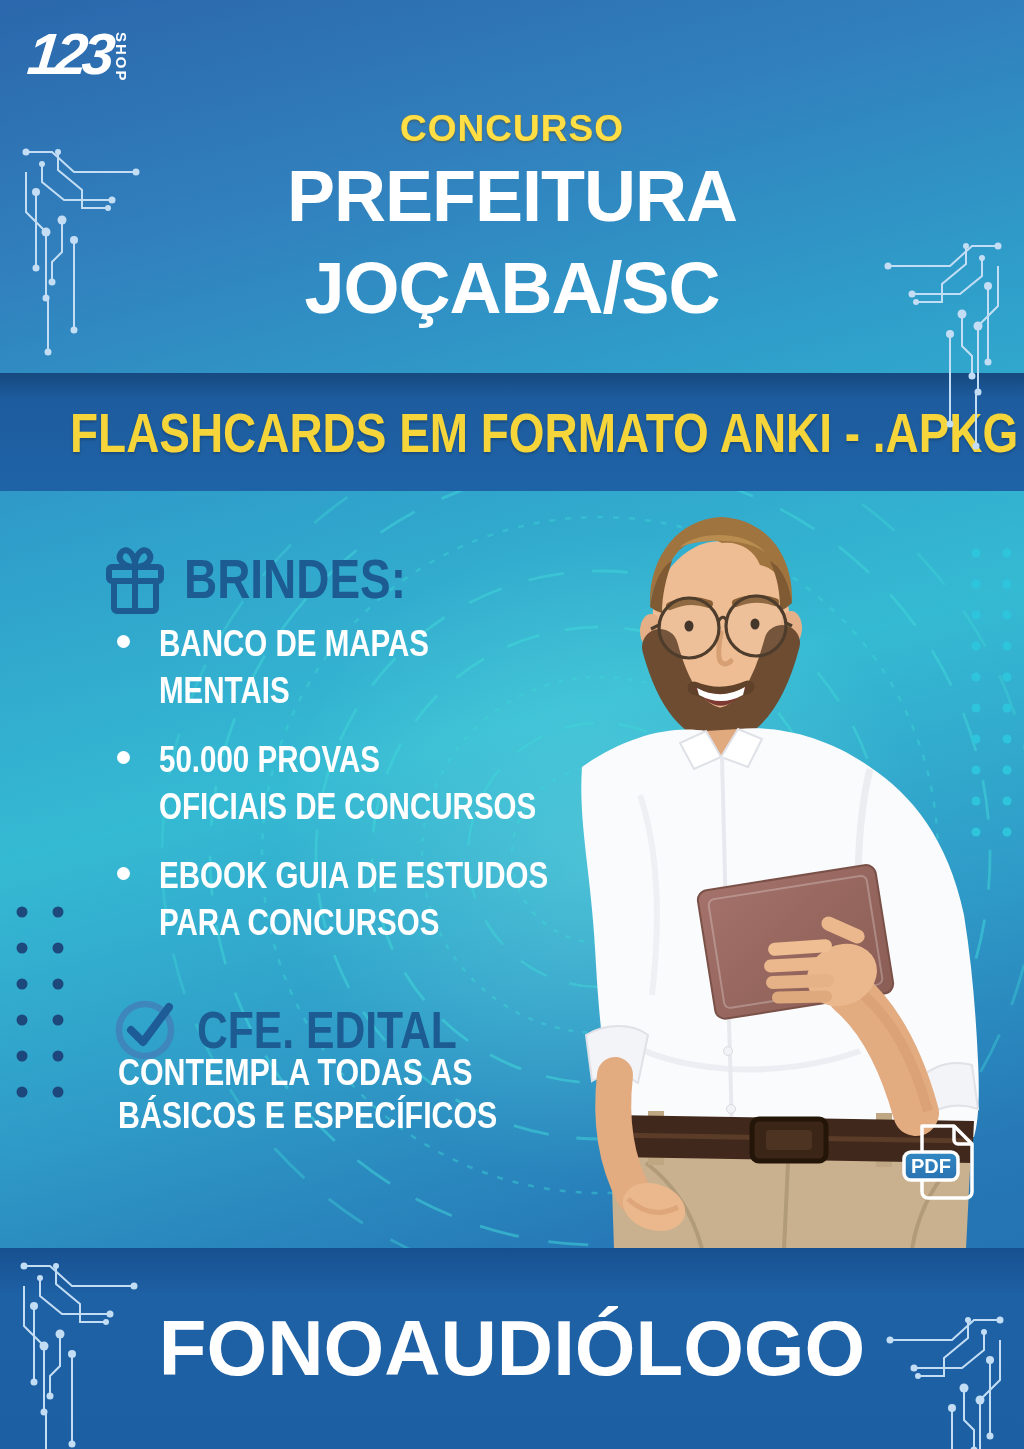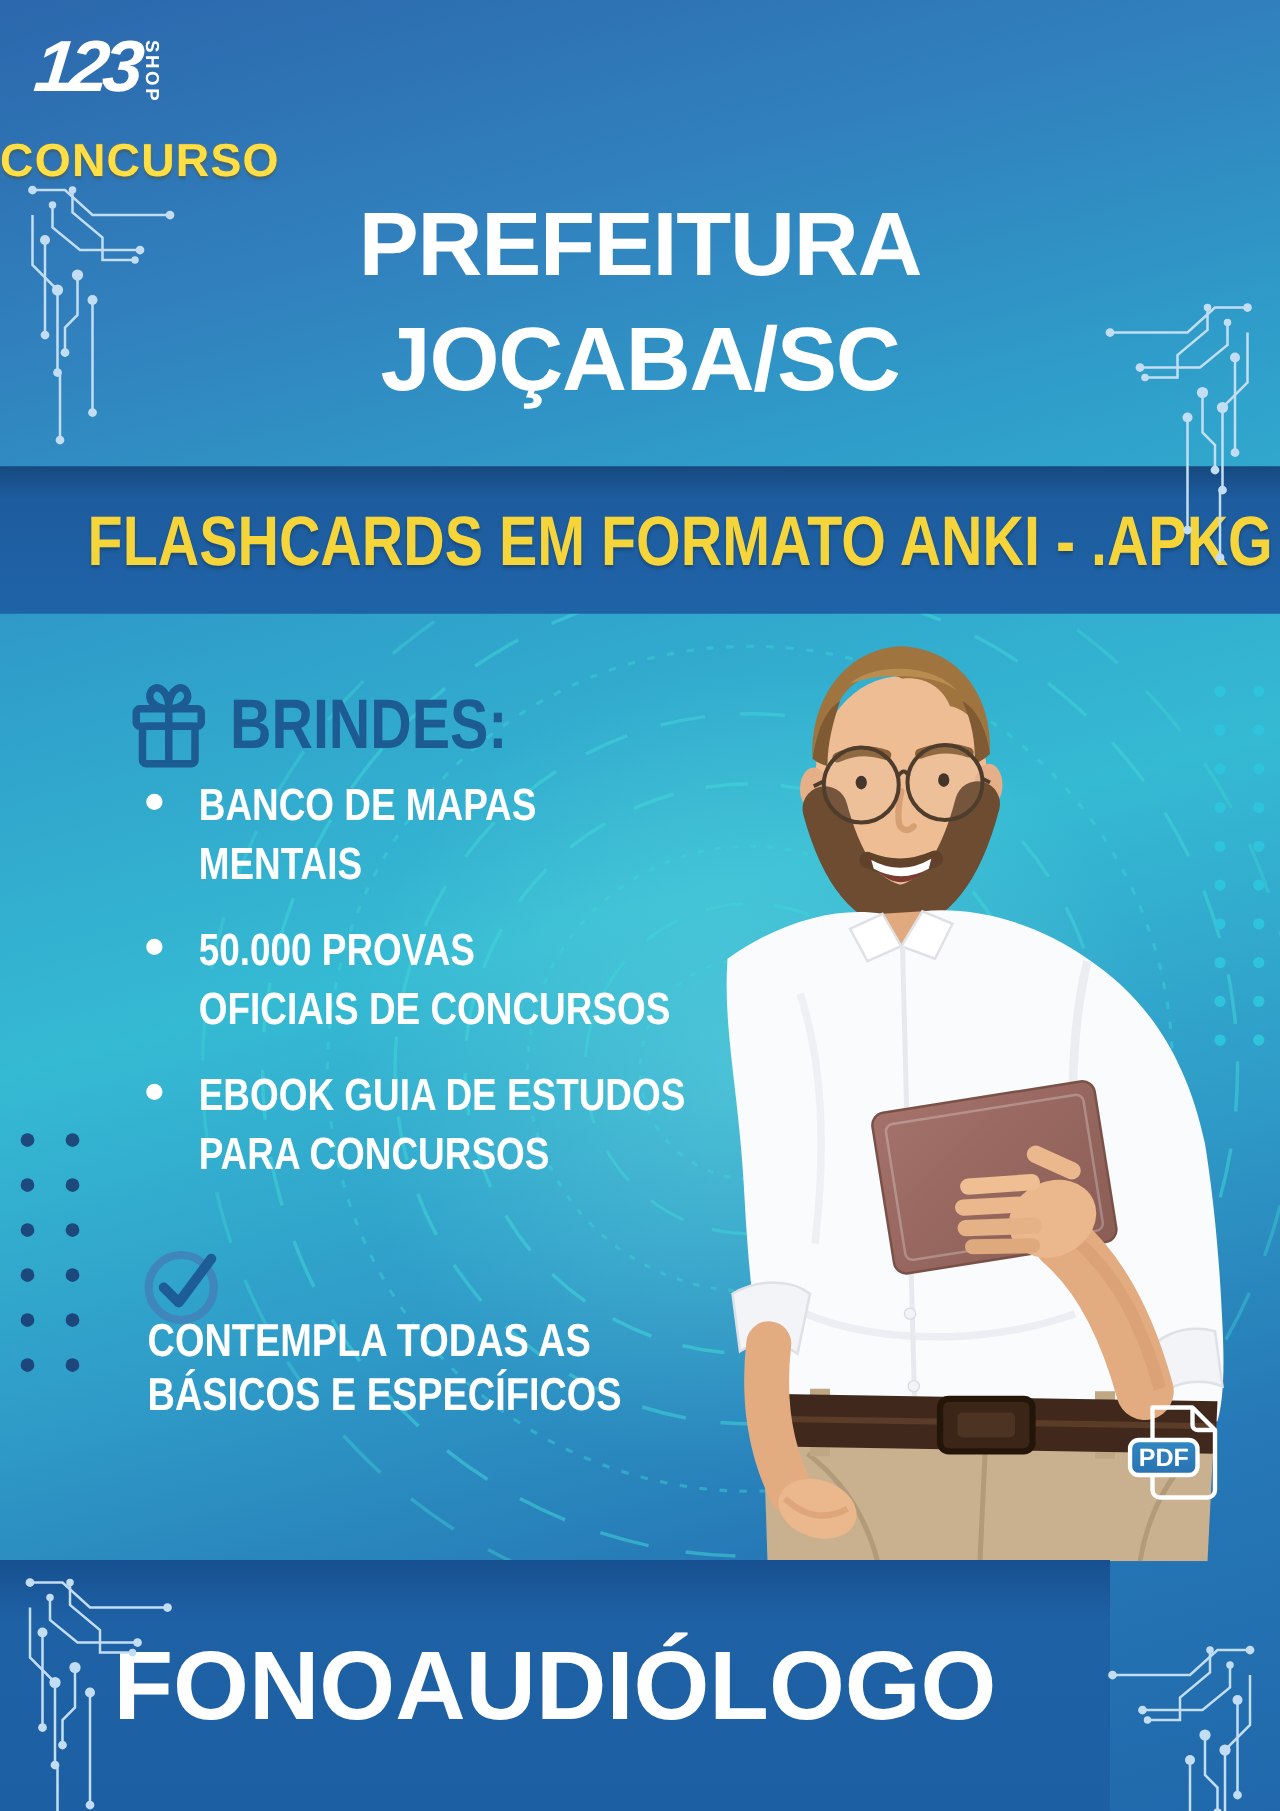--- a/index.html
+++ b/index.html
@@ -19,21 +19,21 @@
 
   
   .logo{left:28px;top:26px;display:flex;align-items:flex-start;color:#fff;z-index:5;}
   .logo-num{font-size:58px;font-weight:bold;font-style:italic;letter-spacing:-5px;line-height:56px;transform:skewX(-6deg);}
   .logo-shop{writing-mode:vertical-rl;font-size:15px;font-weight:bold;letter-spacing:2px;margin-left:4px;padding-top:6px;line-height:1;}
 
   
   .tagline{right:38px;top:36px;color:#fff;font-size:21px;font-weight:bold;z-index:5;}
 
   
-  .kicker{left:0;top:108px;width:1024px;color:#ffdf45;font-size:37px;font-weight:bold;letter-spacing:1px;z-index:5;
+  .kicker{left:0;top:108px;width:1024px;text-align:center;color:#ffdf45;font-size:37px;font-weight:bold;letter-spacing:1px;z-index:5;
     text-shadow:0 2px 2px rgba(80,60,0,.30),0 0 1px #c79a1e;}
   .title{left:0;top:150px;width:1024px;text-align:center;color:#fff;font-weight:bold;font-size:72px;line-height:92px;letter-spacing:-1px;z-index:5;}
 
   
   .band-mid{left:0;top:373px;width:1024px;height:118px;z-index:3;
     background:linear-gradient(180deg,#16497f 0%,#1d5c9e 22%,#1f63a7 100%);
     display:flex;align-items:center;justify-content:center;padding-left:32px;}
   .band-mid-text{color:#f6d53a;font-size:56px;font-weight:bold;text-shadow:0 2px 3px rgba(0,0,0,.22);}
 
   
@@ -43,21 +43,21 @@
   .bullet{position:relative;margin-bottom:22px;}
   .bdot{position:absolute;left:0;top:15px;width:13px;height:13px;border-radius:50%;background:#fff;}
   .btext{margin-left:42px;color:#fff;font-weight:bold;font-size:36px;line-height:47px;}
 
   
   .checkicon{left:113px;top:993px;z-index:5;}
   .edital-heading{left:197px;top:1000px;color:#1d5b93;font-size:52px;font-weight:bold;z-index:5;}
   .edital-par{left:118px;top:1052px;color:#fff;font-weight:bold;font-size:37px;line-height:42.5px;z-index:5;}
 
   
-  .band-bottom{left:0;top:1248px;width:888px;height:201px;z-index:3;
+  .band-bottom{left:0;top:1248px;width:1024px;height:201px;z-index:3;
     background:linear-gradient(180deg,#175090 0%,#1e61a5 24%,#1d5fa3 100%);
     display:flex;align-items:center;justify-content:center;}
   .role-text{color:#fff;font-size:78px;font-weight:bold;letter-spacing:0;}
 
   .pdf{left:902px;top:1120px;z-index:5;}
   svg{display:block;}
 </style>
 </head>
 <body>
 
@@ -291,20 +291,23 @@
         <div><span class="cond">EBOOK GUIA DE ESTUDOS</span></div>
         <div><span class="cond">PARA CONCURSOS</span></div>
       </div>
     </div>
   </div>
 
   <svg class="abs checkicon" width="70" height="70" viewBox="0 0 70 70">
     <circle cx="32" cy="37" r="26" fill="none" stroke="#3e86bb" stroke-width="6.5"></circle>
     <path d="M18,37 L30,49 L56,14" fill="none" stroke="#1d5c96" stroke-width="8" stroke-linecap="round" stroke-linejoin="round"></path>
   </svg>
+  <div class="abs edital-heading">
+    <span class="cond">CFE. EDITAL</span>
+  </div>
   <div class="abs edital-par">
     <div><span class="cond">CONTEMPLA TODAS AS</span></div>
     <div><span class="cond">BÁSICOS E ESPECÍFICOS</span></div>
   </div>
 
   <svg class="abs pdf" width="78" height="84" viewBox="0 0 78 84">
     <defs>
       <linearGradient id="pdfbg" x1="0" y1="0" x2="0" y2="1">
         <stop offset="0" stop-color="#3188c2"></stop>
           <stop offset="1" stop-color="#2a72b2"></stop>

